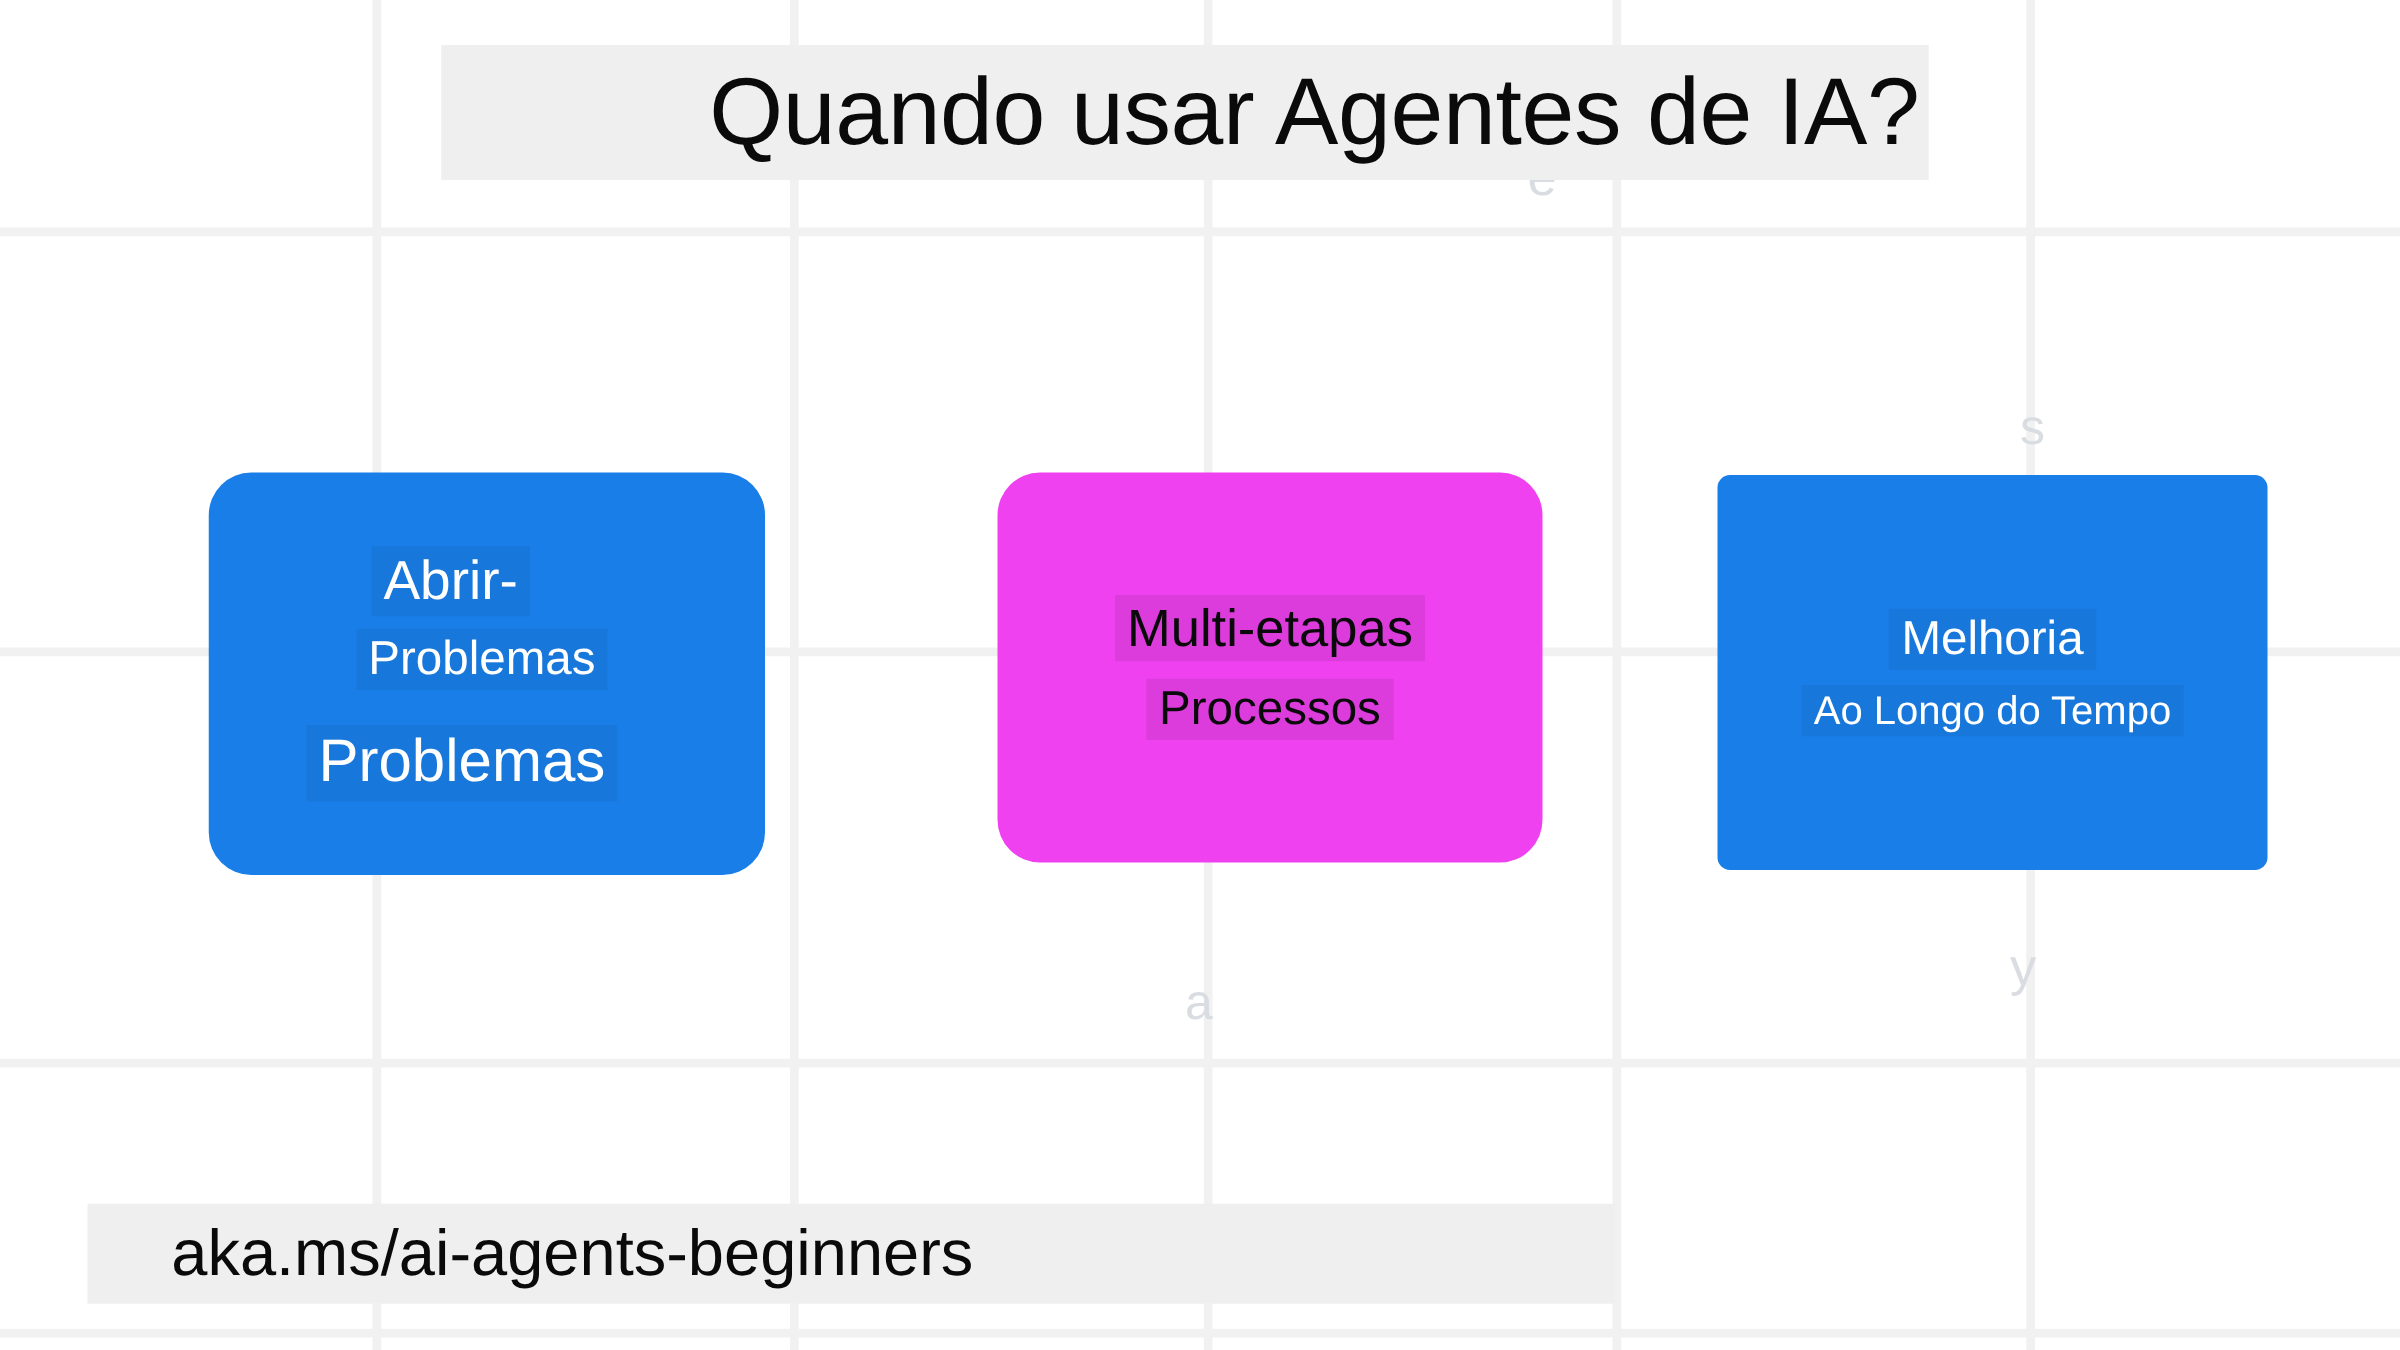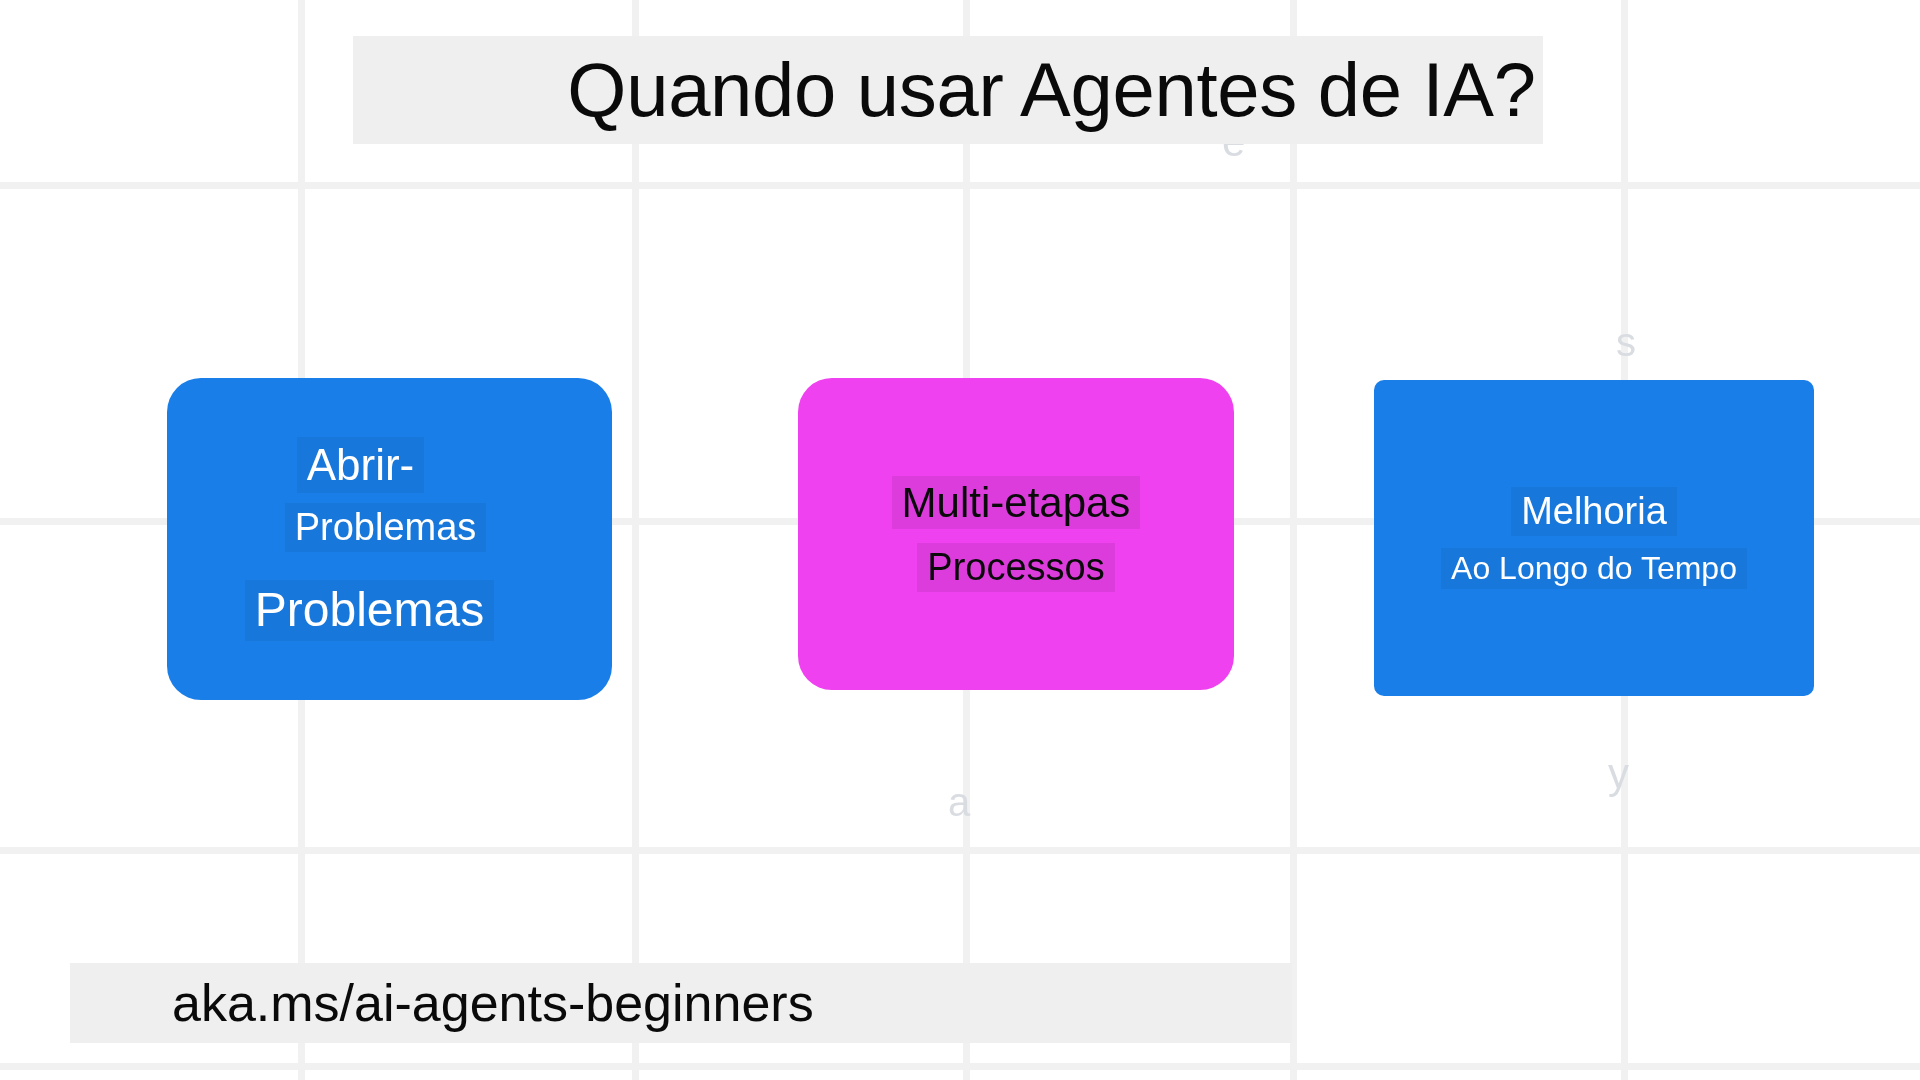--- a/index.html
+++ b/index.html
@@ -150,21 +150,21 @@
   }
   #footer-text {
     position: absolute;
     left: 70px;
     top: 963px;
     width: 1222px;
     height: 80px;
     display: flex;
     align-items: center;
     justify-content: flex-start;
-    padding-left: 102px;
+    padding-left: 67px;
     box-sizing: border-box;
     font-size: 52px;
     color: #0a0a0a;
     font-weight: 400;
     white-space: nowrap;
   }
 </style>
 </head>
 <body>
 

